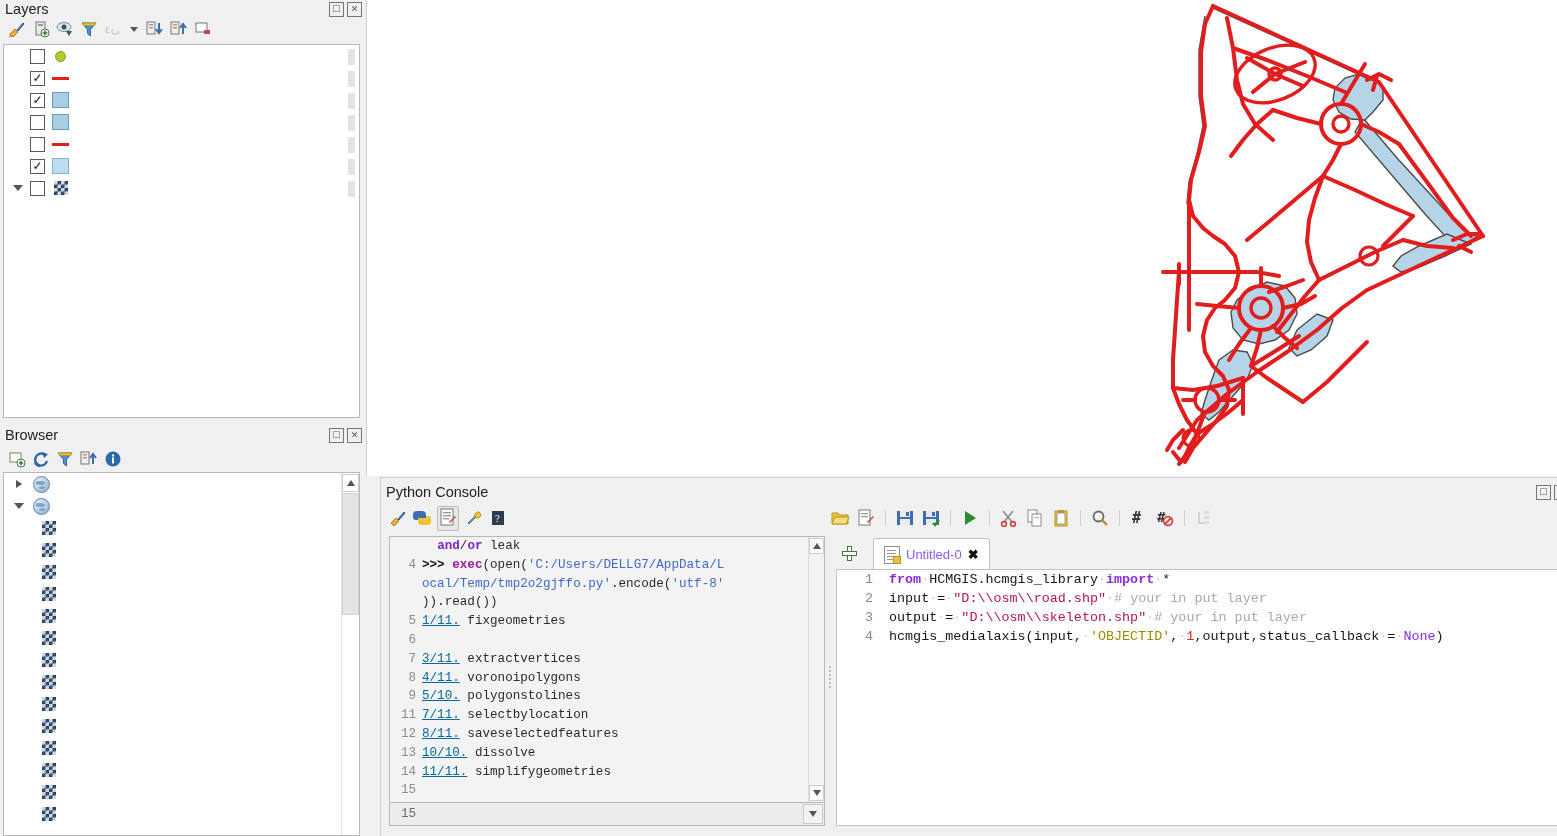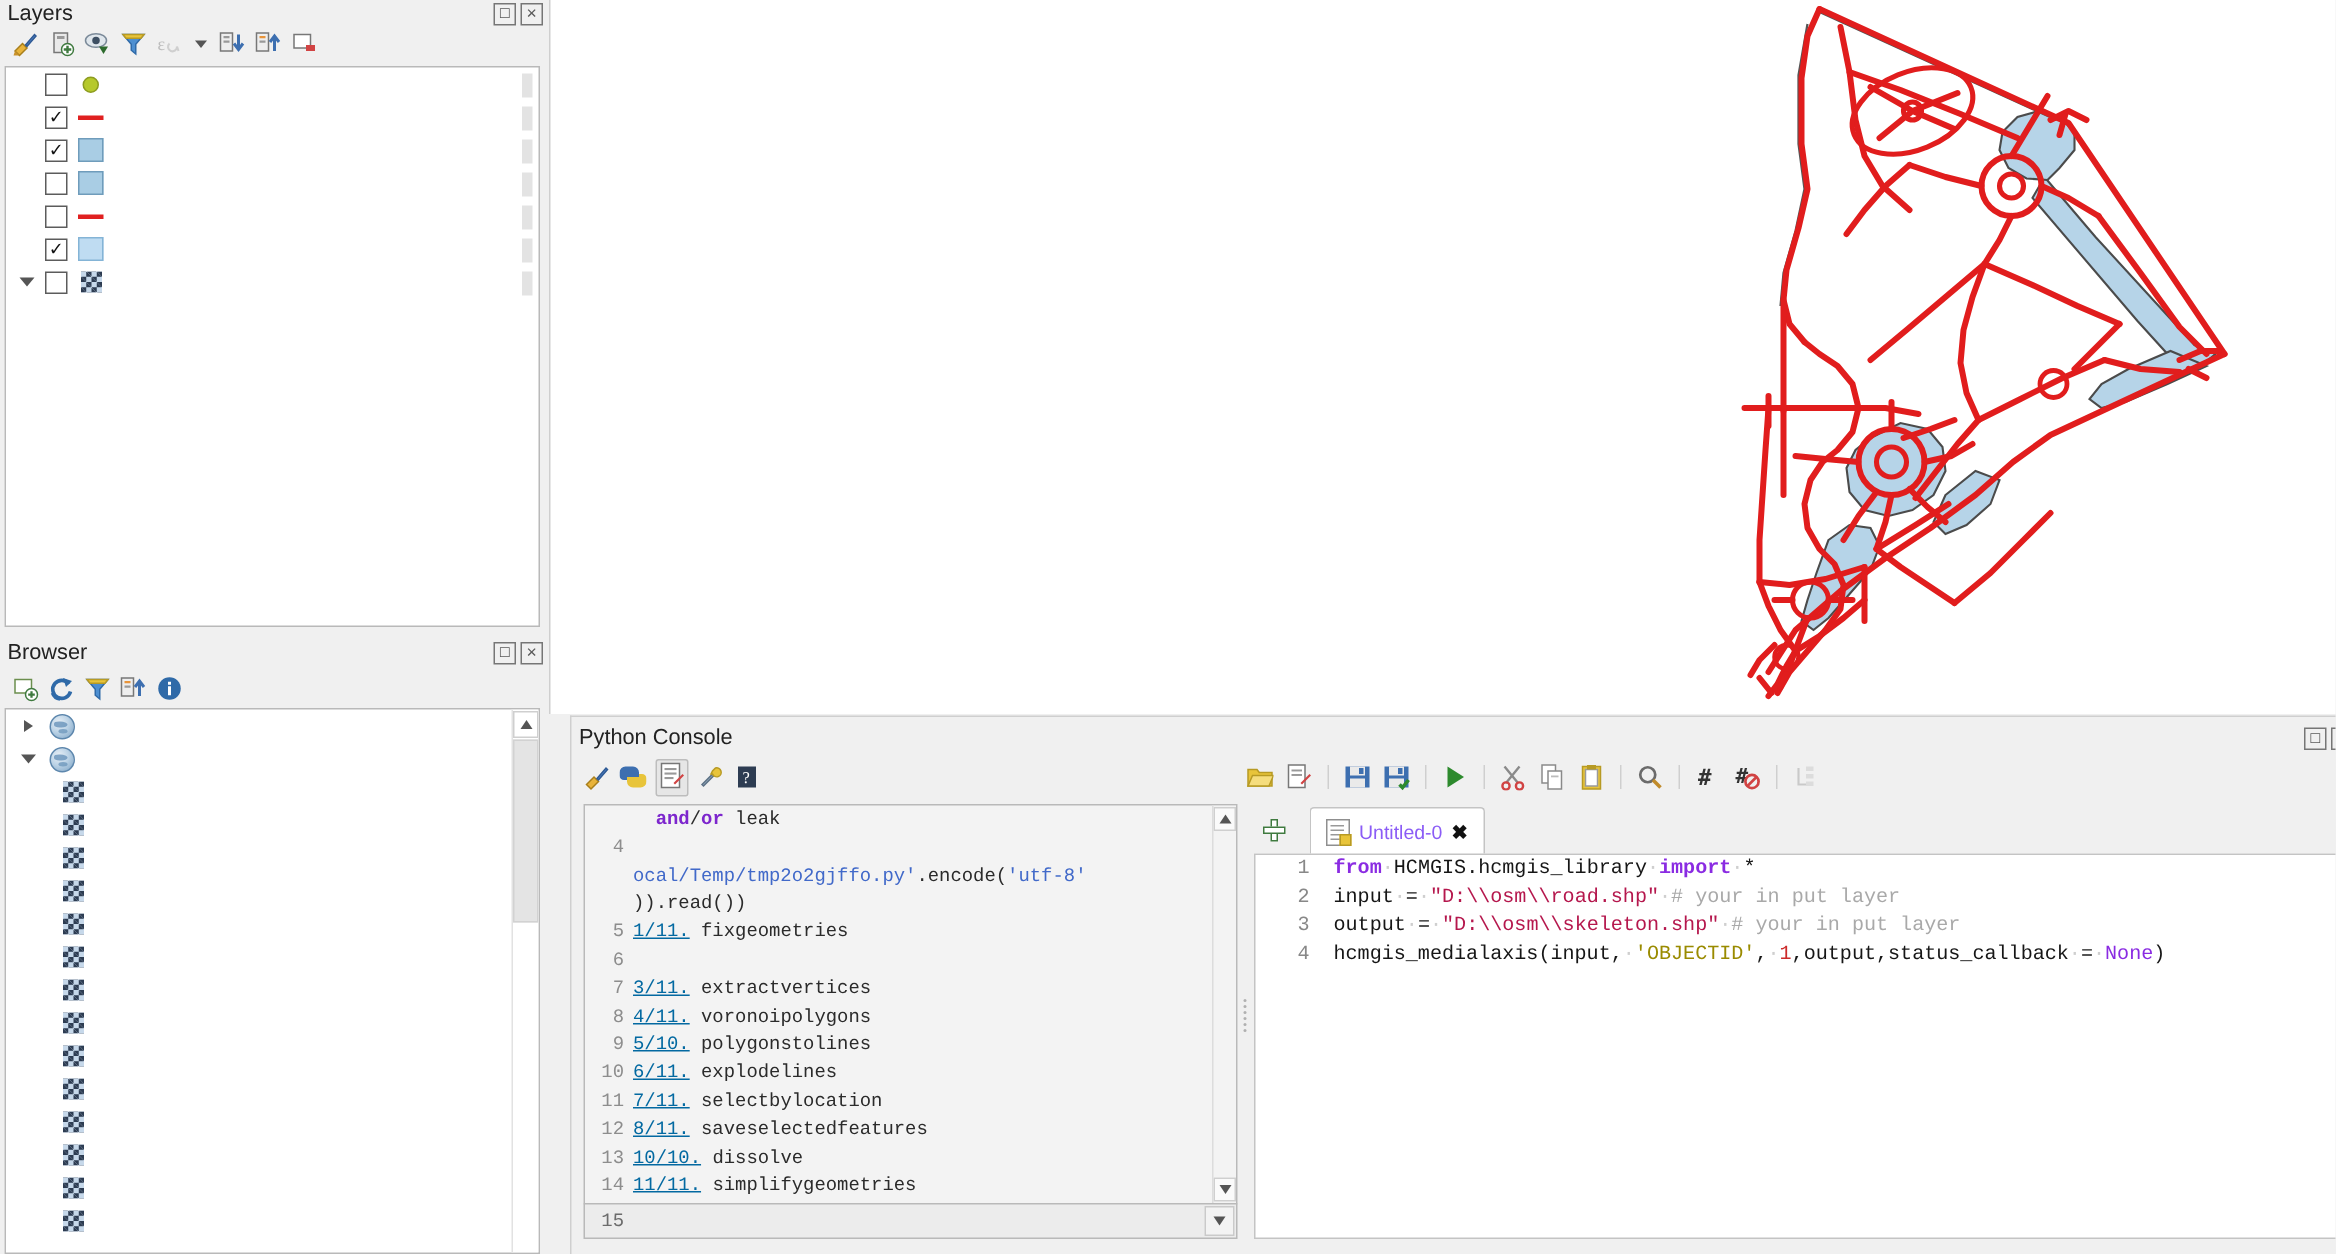--- a/index.html
+++ b/index.html
@@ -679,29 +679,28 @@
             <rect x="9" y="2" width="5" height="3" fill="#dcdcdc"></rect>
             <rect x="9" y="7" width="5" height="3" fill="#dcdcdc"></rect>
             <rect x="9" y="12" width="5" height="3" fill="#dcdcdc"></rect>
           </svg>
       </span>
     </div>
 
     <div id="console-output">
       <div id="console-output-lines">
           <div class="out-line"><span class="ln"></span><span class="otxt"><span class="o-plain">  </span><span class="o-kw">and</span><span class="o-plain">/</span><span class="o-kw">or</span><span class="o-plain"> leak</span></span></div>
-          <div class="out-line"><span class="ln">4</span></div>
+          <div class="out-line"><span class="ln">4</span><span class="otxt"><span class="o-prompt">&gt;&gt;&gt; </span><span class="o-fn">exec</span><span class="o-plain">(open(</span><span class="o-str">'C:/Users/DELLG7/AppData/L</span></span></div>
           <div class="out-line"><span class="ln"></span><span class="otxt"><span class="o-str">ocal/Temp/tmp2o2gjffo.py'</span><span class="o-plain">.encode(</span><span class="o-str">'utf-8'</span></span></div>
           <div class="out-line"><span class="ln"></span><span class="otxt"><span class="o-plain">)).read())</span></span></div>
           <div class="out-line"><span class="ln">5</span><span class="otxt"><span class="o-num">1/11.</span><span class="o-plain"> fixgeometries</span></span></div>
           <div class="out-line"><span class="ln">6</span></div>
           <div class="out-line"><span class="ln">7</span><span class="otxt"><span class="o-num">3/11.</span><span class="o-plain"> extractvertices</span></span></div>
           <div class="out-line"><span class="ln">8</span><span class="otxt"><span class="o-num">4/11.</span><span class="o-plain"> voronoipolygons</span></span></div>
           <div class="out-line"><span class="ln">9</span><span class="otxt"><span class="o-num">5/10.</span><span class="o-plain"> polygonstolines</span></span></div>
-          <div class="out-line"><span class="ln">10</span><span class="otxt"><span class="o-num">6/11.</span><span class="o-plain"> explodelines</span></span></div>
           <div class="out-line"><span class="ln">11</span><span class="otxt"><span class="o-num">7/11.</span><span class="o-plain"> selectbylocation</span></span></div>
           <div class="out-line"><span class="ln">12</span><span class="otxt"><span class="o-num">8/11.</span><span class="o-plain"> saveselectedfeatures</span></span></div>
           <div class="out-line"><span class="ln">13</span><span class="otxt"><span class="o-num">10/10.</span><span class="o-plain"> dissolve</span></span></div>
           <div class="out-line"><span class="ln">14</span><span class="otxt"><span class="o-num">11/11.</span><span class="o-plain"> simplifygeometries</span></span></div>
           <div class="out-line"><span class="ln">15</span><span class="otxt"></span></div>
         </div>
       <div class="out-scroll">
         <div class="ar">
             <span class="up-arrow"></span>
           </div>

